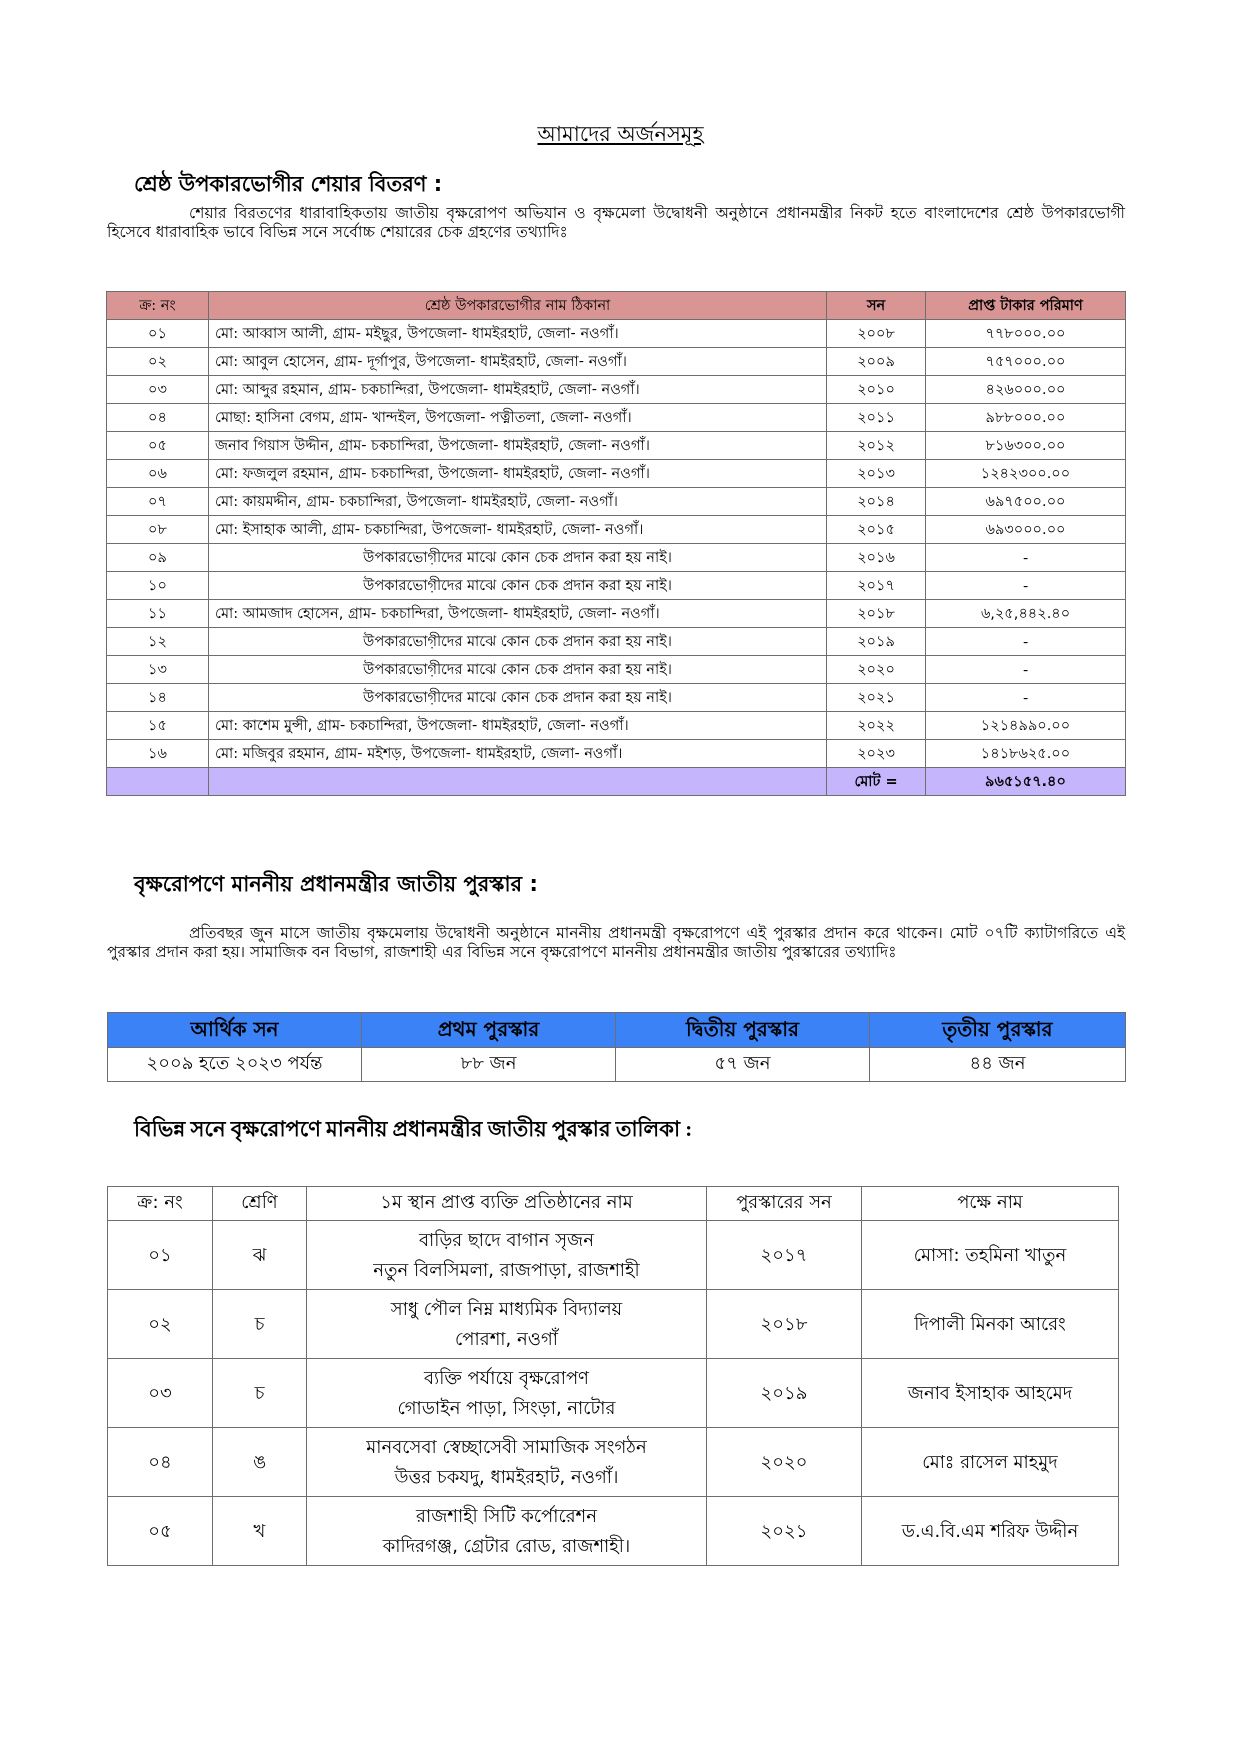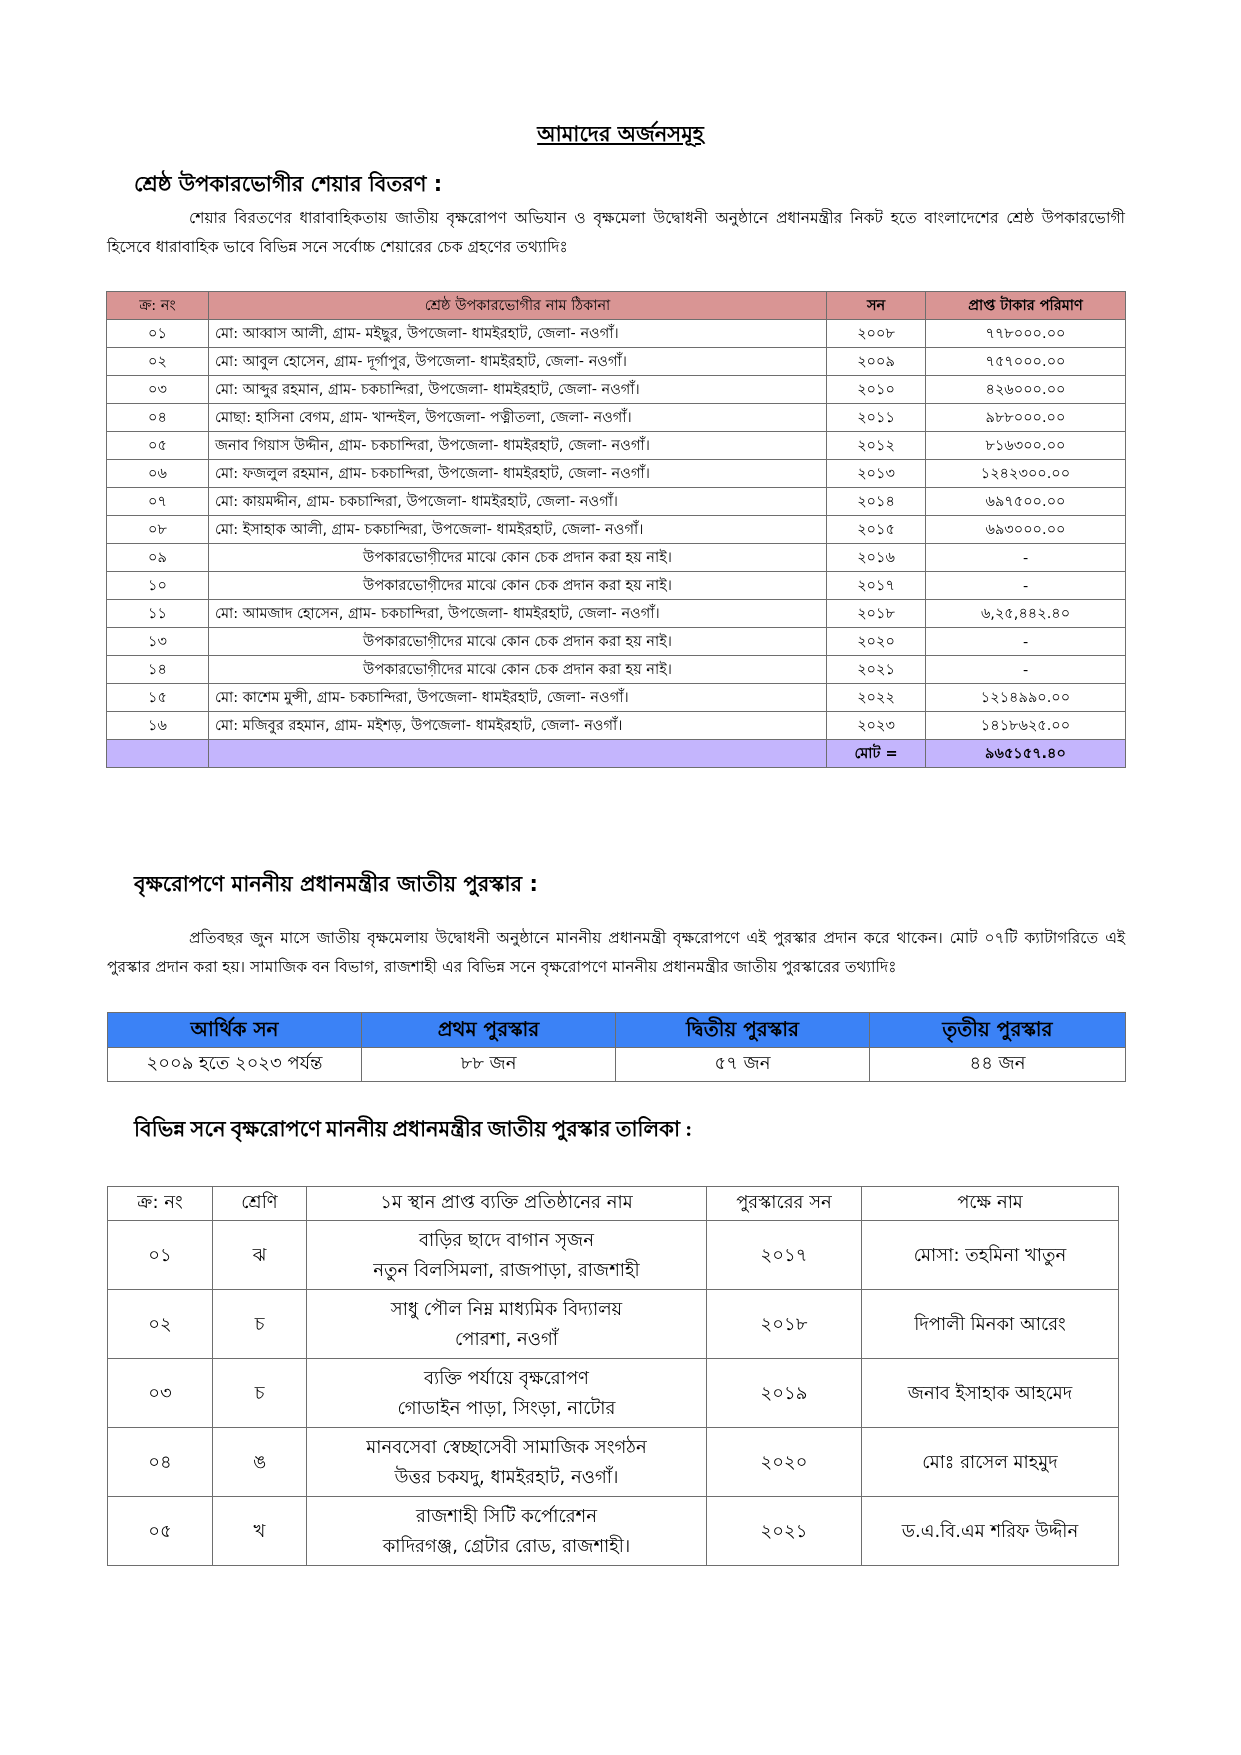--- a/index.html
+++ b/index.html
@@ -1,23 +1,23 @@
 <!DOCTYPE html>
 <html><head>
 <meta charset="utf-8">
 <style>
   html, body { margin: 0; padding: 0; background: #ffffff; }
   body { width: 1241px; height: 1755px; position: relative; overflow: hidden;
          font-family: "DejaVu Sans", sans-serif; color: #000; }
   .abs { position: absolute; }
   .page-title { left: 0; width: 1241px; top: 118px; text-align: center;
-                font-size: 21px; font-weight: bold; }
+                font-size: 21px; font-weight: normal; }
   .page-title span { text-decoration: underline; }
   .section-heading { left: 134px; font-size: 21px; font-weight: bold; }
-  .para { left: 107px; width: 1018px; font-size: 15.5px; line-height: 29px; text-align: justify;
+  .para { left: 107px; width: 1018px; font-size: 15.5px; line-height: 19px; text-align: justify;
           text-indent: 82px; }
   table { position: absolute; border-collapse: collapse; table-layout: fixed; }
   td, th { border: 1.5px solid #6e6e6e; padding: 0 6px; overflow: hidden; white-space: nowrap; }
   #share-table td, #share-table th { height: 27px; font-size: 14.5px; }
   #share-table th { background: #d99594; font-weight: normal; }
   #share-table th.b { font-weight: bold; }
   #share-table td.c { text-align: center; }
   #share-table tr.total td { background: #c4b5fd; }
   #share-table tr.total td.b { font-weight: bold; text-align: center; }
   #summary-table th { background: #3b82f6; height: 34px; font-size: 20px; font-weight: bold; text-align: center; }
@@ -108,20 +108,26 @@
         <td class="c">১০</td>
         <td class="c">উপকারভো়গীদের মাঝে কোন চেক প্রদান করা হয় নাই।</td>
         <td class="c">২০১৭</td>
         <td class="c">-</td>
       </tr>
       <tr>
         <td class="c">১১</td>
         <td>মো: আমজাদ হোসেন, গ্রাম- চকচান্দিরা, উপজেলা- ধামইরহাট, জেলা- নওগাঁ।</td>
         <td class="c">২০১৮</td>
         <td class="c">৬,২৫,৪৪২.৪০</td>
+      </tr>
+      <tr>
+        <td class="c">১২</td>
+        <td class="c">উপকারভো়গীদের মাঝে কোন চেক প্রদান করা হয় নাই।</td>
+        <td class="c">২০১৯</td>
+        <td class="c">-</td>
       </tr>
       <tr>
         <td class="c">১৩</td>
         <td class="c">উপকারভো়গীদের মাঝে কোন চেক প্রদান করা হয় নাই।</td>
         <td class="c">২০২০</td>
         <td class="c">-</td>
       </tr>
       <tr>
         <td class="c">১৪</td>
         <td class="c">উপকারভো়গীদের মাঝে কোন চেক প্রদান করা হয় নাই।</td>

